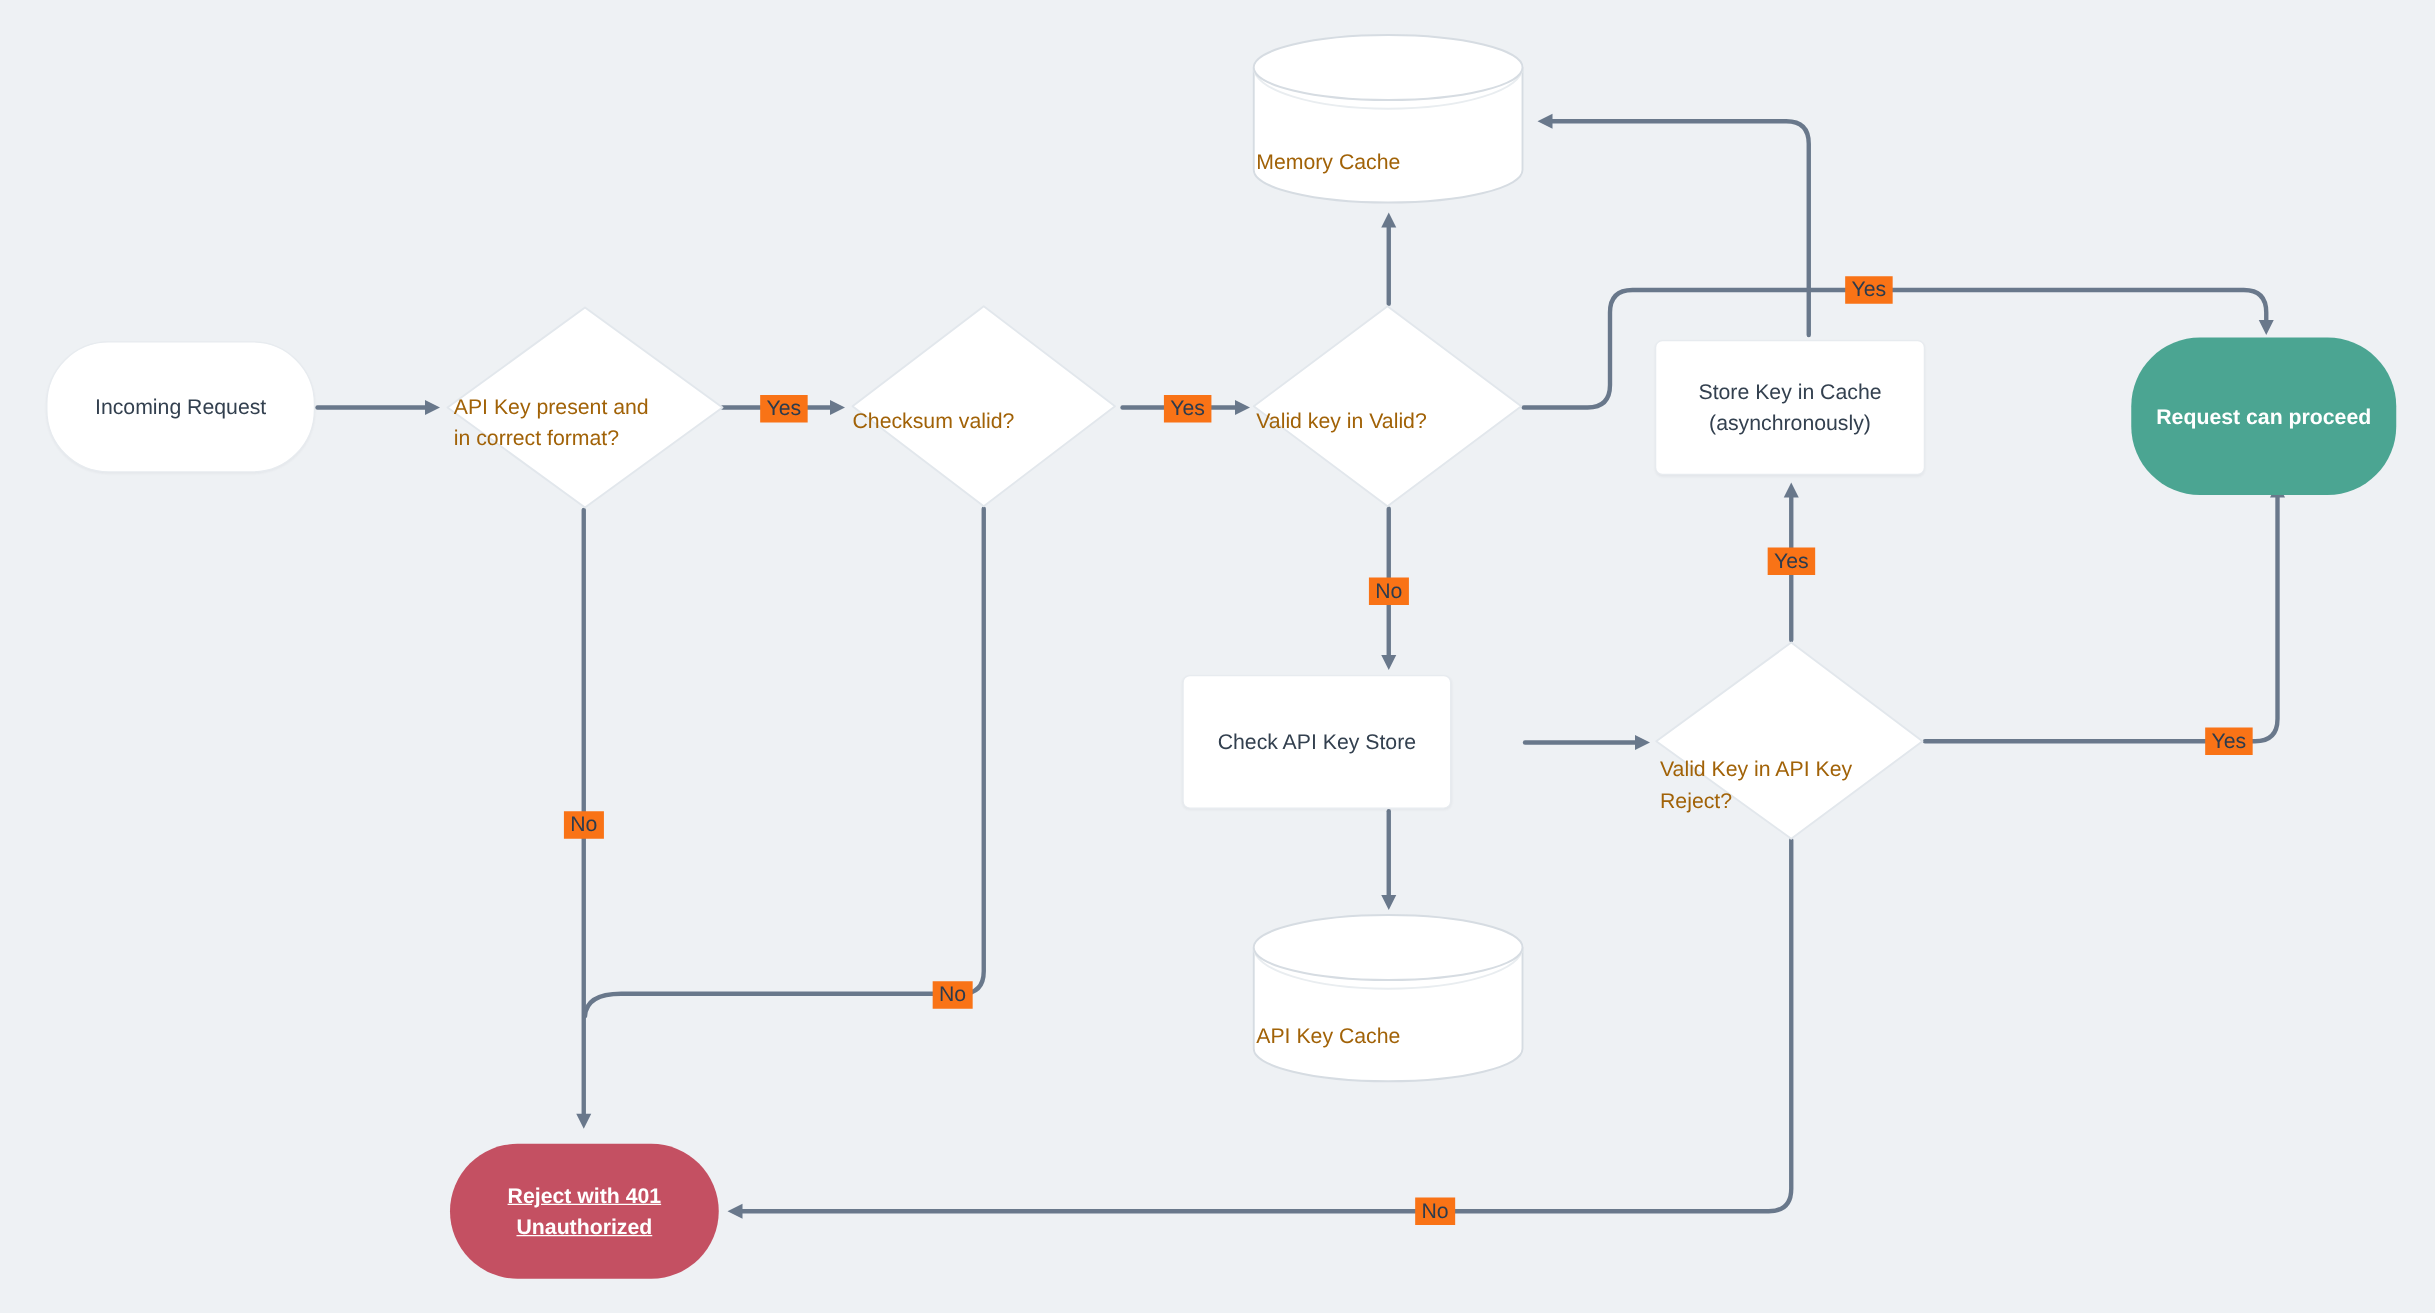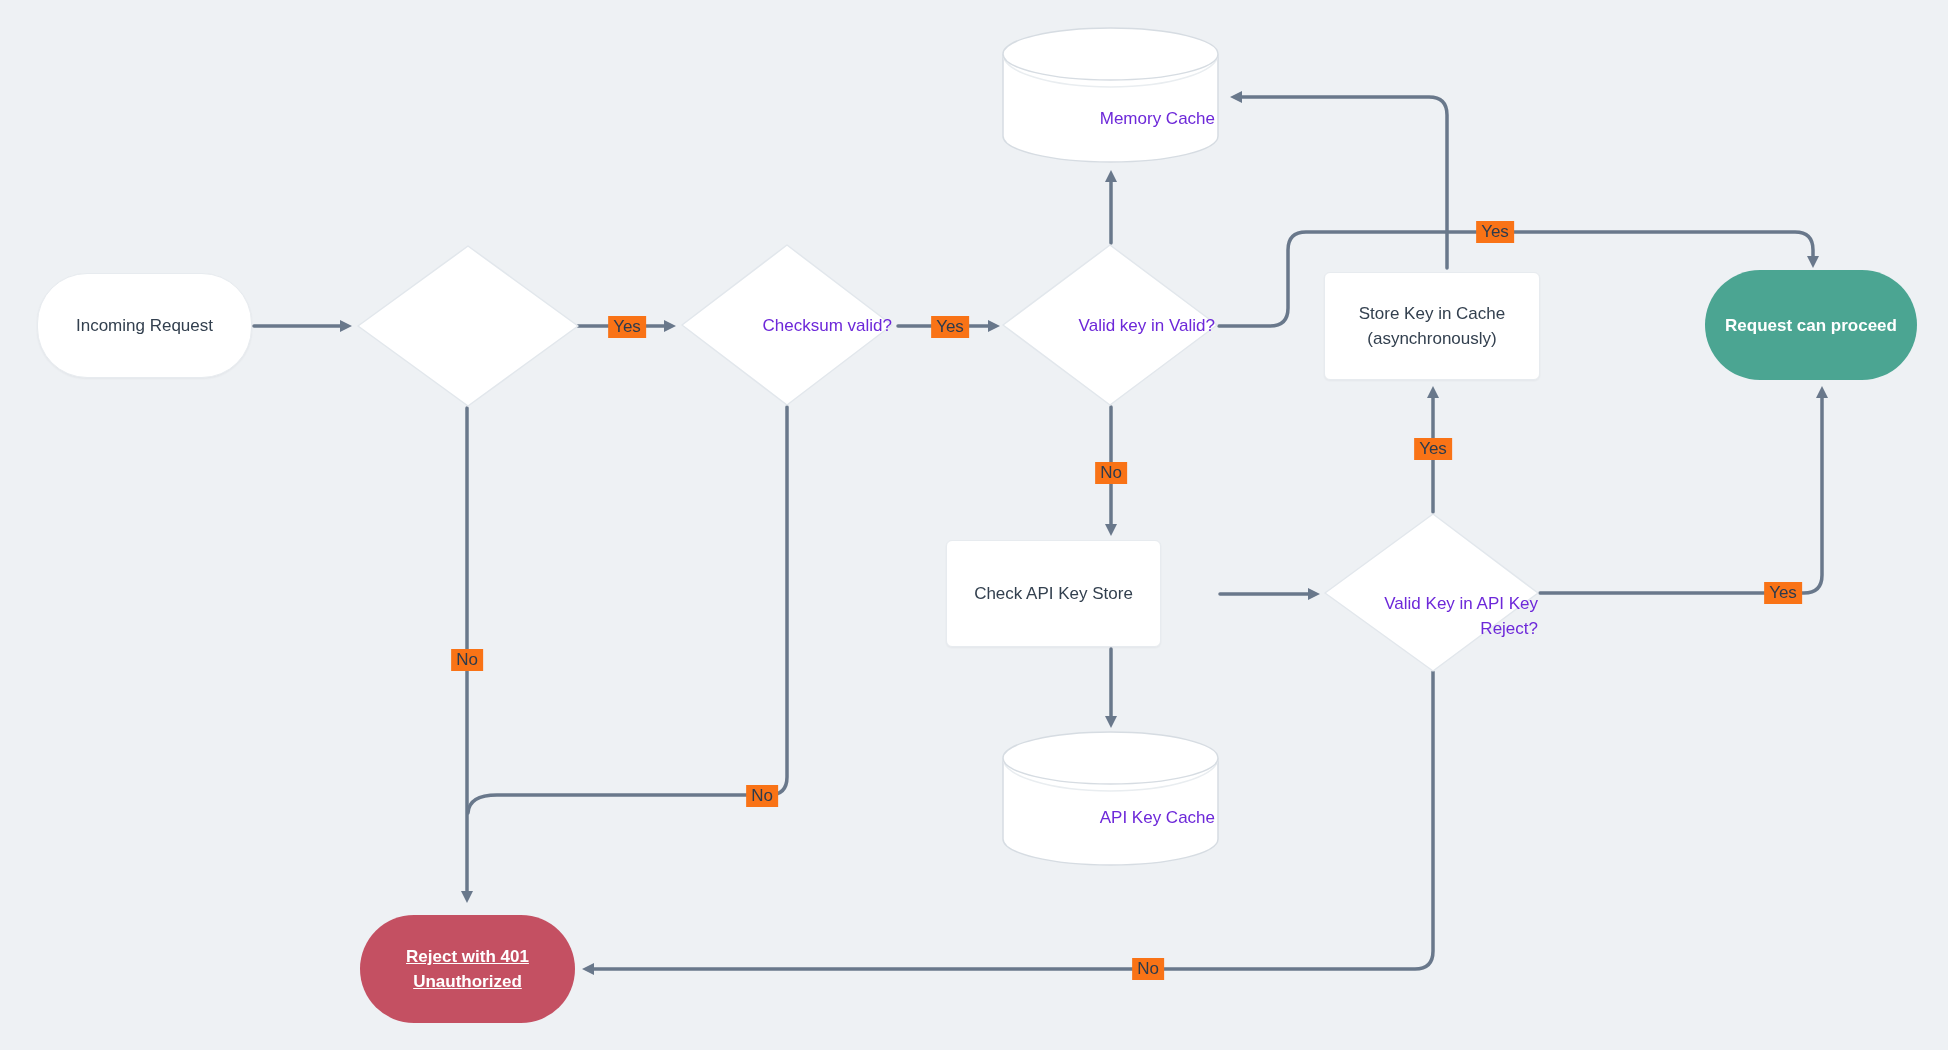--- a/index.html
+++ b/index.html
@@ -15,22 +15,22 @@
   .node{
     position:absolute;display:flex;flex-direction:column;align-items:center;justify-content:center;
     text-align:center;color:#33404f;font-size:17px;line-height:25px;box-sizing:border-box;
   }
   .shape{background:#ffffff;border:1px solid #e7ebef;box-shadow:0 1px 2px rgba(30,41,59,.05);}
   .rect{border-radius:6px;}
   .pill-start{border-radius:50px;}
   .pill-success{border-radius:55px;background:#4ba592;border:none;color:#ffffff;font-weight:bold;}
   .pill-danger{border-radius:54px;background:#c45062;border:none;color:#ffffff;font-weight:bold;text-decoration:underline;}
   .overlay-label{
-    position:absolute;transform:translate(-50%,-50%);text-align:right;color:#6d28d9;
-    font-size:17px;line-height:25px;width:210px;pointer-events:none;
+    position:absolute;transform:translate(-50%,-50%);text-align:left;color:#a16207;
+    font-size:17px;line-height:25px;width:210px;pointer-events:none;margin-top:12px;
   }
   .elabel{
     position:absolute;transform:translate(-50%,-50%);background:#f97316;color:#2c3b4d;
     font-size:17px;line-height:20px;padding:1px 5px;white-space:nowrap;
   }
 </style>
 </head>
 <body>
 
 <div class="canvas">
@@ -77,33 +77,37 @@
 
   <div class="node shape rect" style="left:1324px;top:272px;width:216px;height:108px;">
     <span>Store Key in Cache</span>
     <span>(asynchronously)</span>
   </div>
 
   <div class="node shape pill-start" style="left:37px;top:273px;width:215px;height:105px;">
     <span>Incoming Request</span>
   </div>
 
-  <div class="node pill-success" style="left:1705px;top:270px;width:212px;height:110px;">
+  <div class="node pill-success" style="left:1705px;top:270px;width:212px;height:126px;">
     <span>Request can proceed</span>
   </div>
 
   <div class="node shape rect" style="left:946px;top:540px;width:215px;height:107px;">
     <span>Check API Key Store</span>
   </div>
 
   <div class="node pill-danger" style="left:360px;top:915px;width:215px;height:108px;">
     <span>Reject with 401</span>
     <span>Unauthorized</span>
   </div>
 
+  <div class="overlay-label" style="left:468px;top:326px;">
+    <div>API Key present and</div>
+    <div>in correct format?</div>
+  </div>
   <div class="overlay-label" style="left:787px;top:325px;">Checksum valid?</div>
   <div class="overlay-label" style="left:1110px;top:325px;">Valid key in Valid?</div>
   <div class="overlay-label" style="left:1433px;top:616px;">
     <div>Valid Key in API Key</div>
     <div>Reject?</div>
   </div>
 
   <div class="overlay-label" style="left:1110px;top:118px;">Memory Cache</div>
   <div class="overlay-label" style="left:1110px;top:817px;">API Key Cache</div>
 

